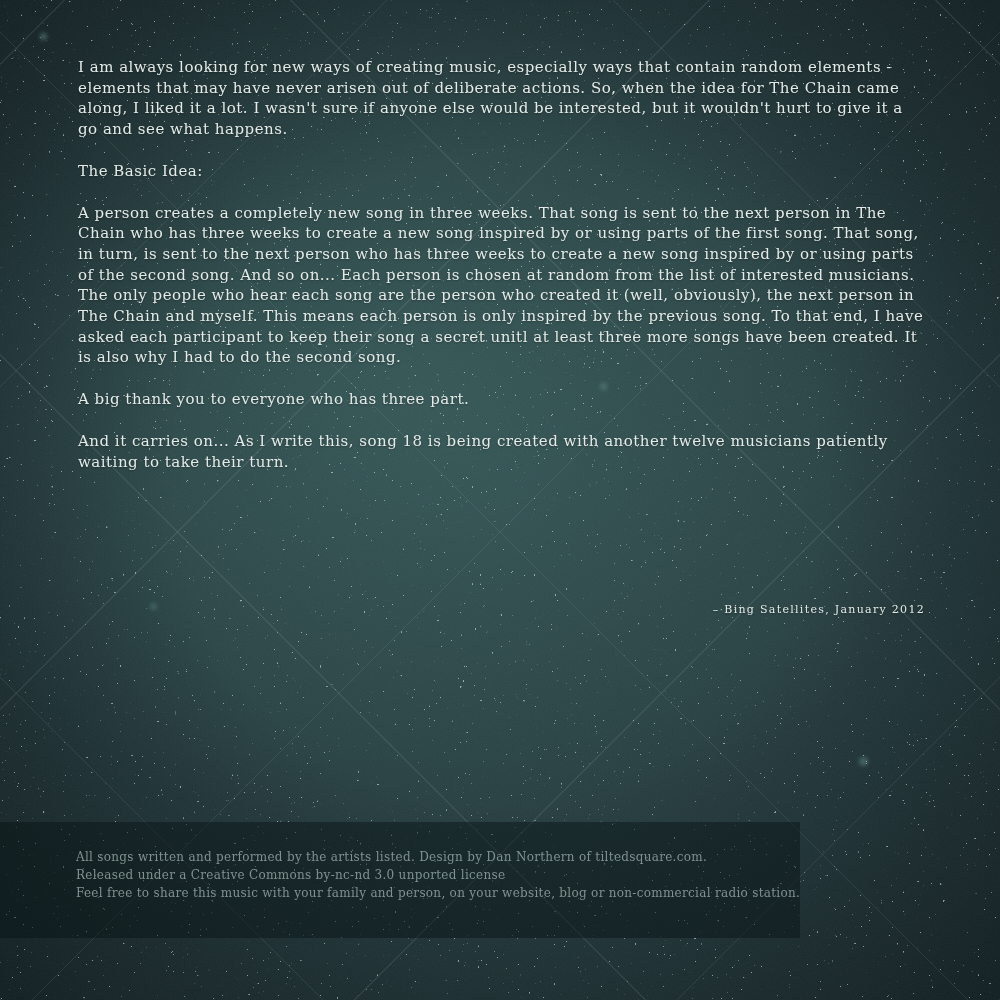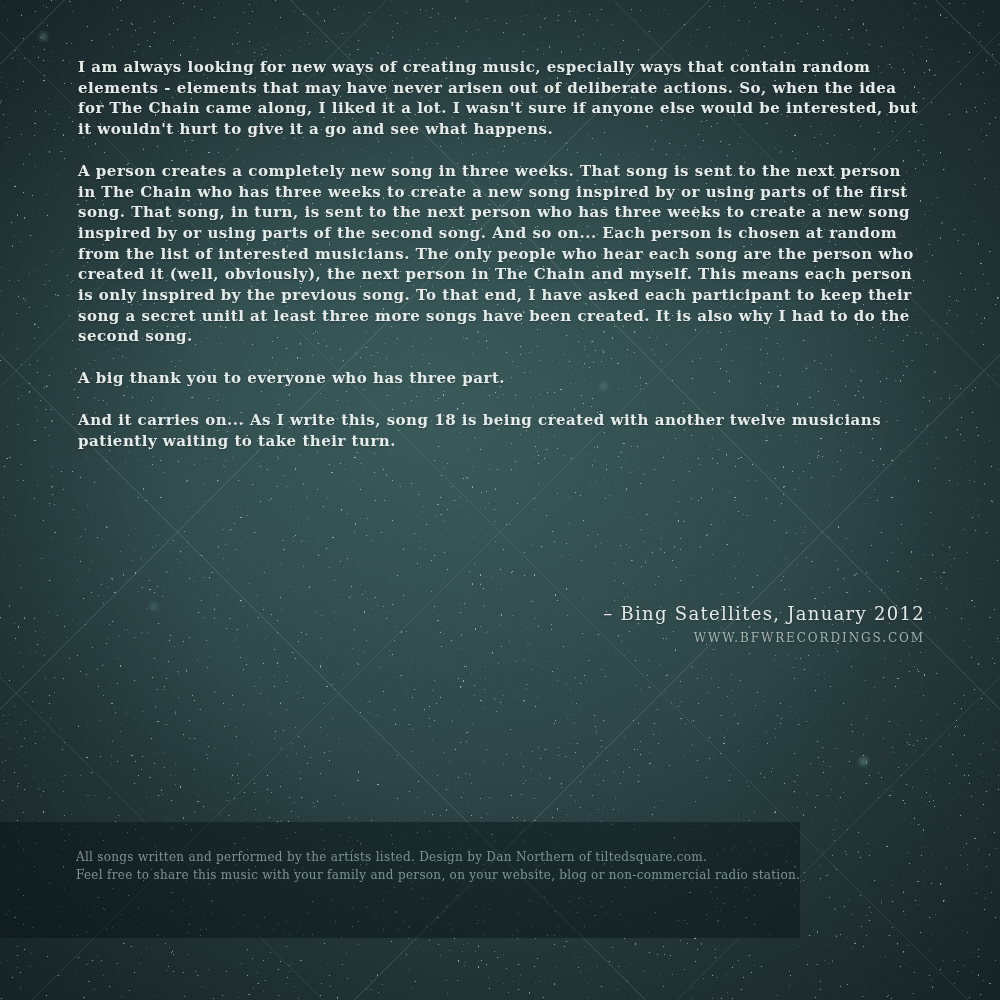--- a/index.html
+++ b/index.html
@@ -48,32 +48,31 @@
     top: 57px;
     width: 850px;
     color: #e4ebe8;
     font-size: 15px;
     line-height: 20.7px;
     letter-spacing: 0.5px;
     text-shadow: 0 1px 2px rgba(0,0,0,0.30);
   }
   .liner p {
     margin: 0 4px 21px 0;
-    font-weight: bold;
   }
   .signature {
     position: absolute;
     right: 75px;
     top: 603px;
     text-align: right;
     color: #e4ebe8;
     text-shadow: 0 1px 2px rgba(0,0,0,0.30);
   }
   .signature .sig-line {
-    font-size: 18px;
+    font-size: 11px;
     letter-spacing: 1.3px;
     margin-left: 12px;
   }
   .signature .site-line {
     margin-top: 7px;
     font-size: 12px;
     letter-spacing: 1.9px;
     color: #a3b5b2;
   }
   .footer-panel {
@@ -119,28 +118,29 @@
     </defs>
     <rect width="1000" height="1000" filter="url(#grain)" opacity="0.05"></rect>
     <rect width="1000" height="1000" filter="url(#stars1)" opacity="0.55"></rect>
     <rect width="1000" height="1000" filter="url(#stars2)" opacity="0.45"></rect>
   </svg>
 
   <div class="glow-dot" style="left:40px; top:33px;"></div>
 
   <div class="liner">
     <p>I am always looking for new ways of creating music, especially ways that contain random elements - elements that may have never arisen out of deliberate actions. So, when the idea for The Chain came along, I liked it a lot. I wasn't sure if anyone else would be interested, but it wouldn't hurt to give it a go and see what happens.</p>
+    <p>The Basic Idea:</p>
     <p>A person creates a completely new song in three weeks. That song is sent to the next person in The Chain who has three weeks to create a new song inspired by or using parts of the first song. That song, in turn, is sent to the next person who has three weeks to create a new song inspired by or using parts of the second song. And so on... Each person is chosen at random from the list of interested musicians. The only people who hear each song are the person who created it (well, obviously), the next person in The Chain and myself. This means each person is only inspired by the previous song. To that end, I have asked each participant to keep their song a secret unitl at least three more songs have been created. It is also why I had to do the second song.</p>
     <p>A big thank you to everyone who has three part.</p>
     <p>And it carries on... As I write this, song 18 is being created with another twelve musicians patiently waiting to take their turn.</p>
   </div>
 
   <div class="signature">
     <div class="sig-line">– Bing Satellites, January 2012</div>
-    <div class="site-line">WWW.BFWRECORDINGS.COM</div>
   </div>
 
   <div class="footer-panel">
     <p class="foot-line">All songs written and performed by the artists listed. Design by Dan Northern of tiltedsquare.com.</p>
+    <p class="foot-line">Released under a Creative Commons by-nc-nd 3.0 unported license</p>
     <p class="foot-line">Feel free to share this music with your family and person, on your website, blog or non-commercial radio station.</p>
   </div>
 
 </div>
 
 </body></html>

